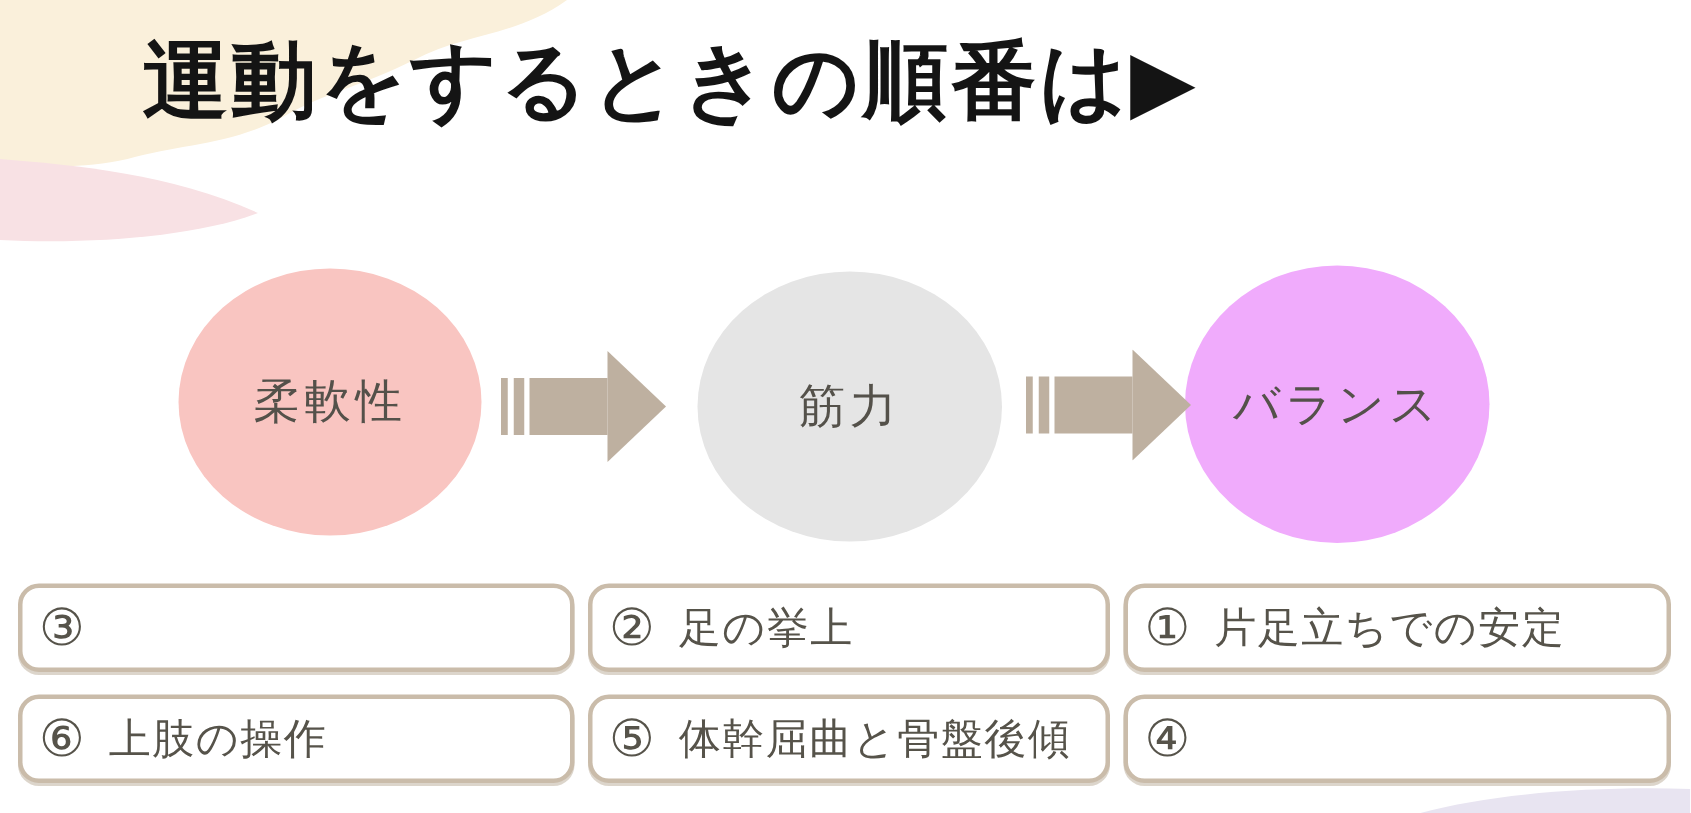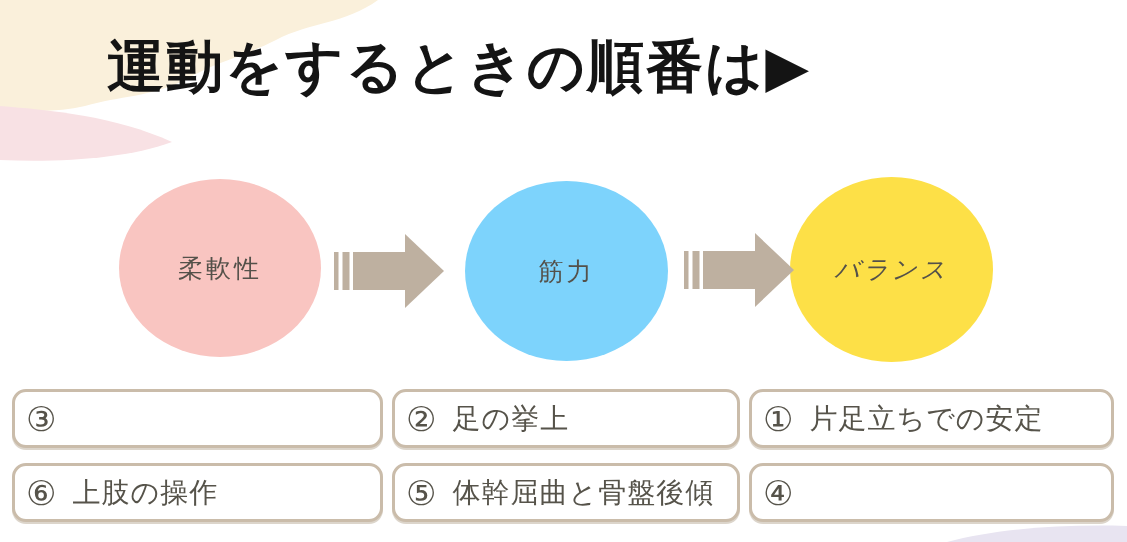--- a/index.html
+++ b/index.html
@@ -8,29 +8,29 @@
     width:1127px;height:542px;
     overflow:hidden;
     background:#ffffff;
     font-family:"Liberation Sans","DejaVu Sans",sans-serif;
   }
   
   #bg-decor{position:absolute;left:0;top:0;width:1127px;height:542px;pointer-events:none;}
   
   #title{
     position:absolute;left:95px;top:20px;
-    margin:12px;
+    margin:0;
     font-size:57px;line-height:68px;font-weight:bold;
     letter-spacing:2px;color:#141414;white-space:nowrap;
   }
   
   .circle{
     position:absolute;border-radius:50%;
     display:flex;align-items:center;justify-content:center;
-    font-size:25px;letter-spacing:3px;color:#54514a;text-align:right;
+    font-size:31px;letter-spacing:3px;color:#54514a;text-align:right;
   }
   #circle-flexibility{left:119px;top:179px;width:202px;height:178px;}
   #circle-strength{left:465px;top:181px;width:203px;height:180px;}
   #circle-balance{left:790px;top:177px;width:203px;height:185px;}
   
   .arrow{position:absolute;width:110px;height:74px;}
   #arrow-1{left:334px;top:234px;}
   #arrow-2{left:684px;top:233px;}
   
   #tasks{
@@ -64,25 +64,25 @@
     <path d="M0,106 C50,110 115,116 172,142 C130,158 60,163 0,160 Z" fill="#f8e1e4"></path>
     <path d="M947,542 C995,529 1062,524 1127,526 L1127,542 Z" fill="#e8e4f1"></path>
   </svg>
 
   <h1 id="title">運動をするときの順番は▶</h1>
 
   <div class="circle" id="circle-flexibility" style="background: rgb(249, 197, 193);">
     <span>柔軟性</span>
   </div>
 
-  <div class="circle" id="circle-strength" style="background: #7dd3fc;">
+  <div class="circle" id="circle-strength" style="background: #e5e5e5;">
     <span>筋力</span>
   </div>
 
-  <div class="circle" id="circle-balance" style="background: #fde047; font-style: italic;">
+  <div class="circle" id="circle-balance" style="background: #f0abfc;">
     <span>バランス</span>
   </div>
 
   <svg class="arrow" id="arrow-1" viewBox="0 0 110 74" xmlns="http://www.w3.org/2000/svg">
     <g fill="#beb0a0">
       <rect x="0" y="18" width="4.5" height="38"></rect>
       <rect x="8.5" y="18" width="7" height="38"></rect>
       <rect x="19" y="18" width="52" height="38"></rect>
       <polygon points="71,0 110,37 71,74"></polygon>
     </g>

